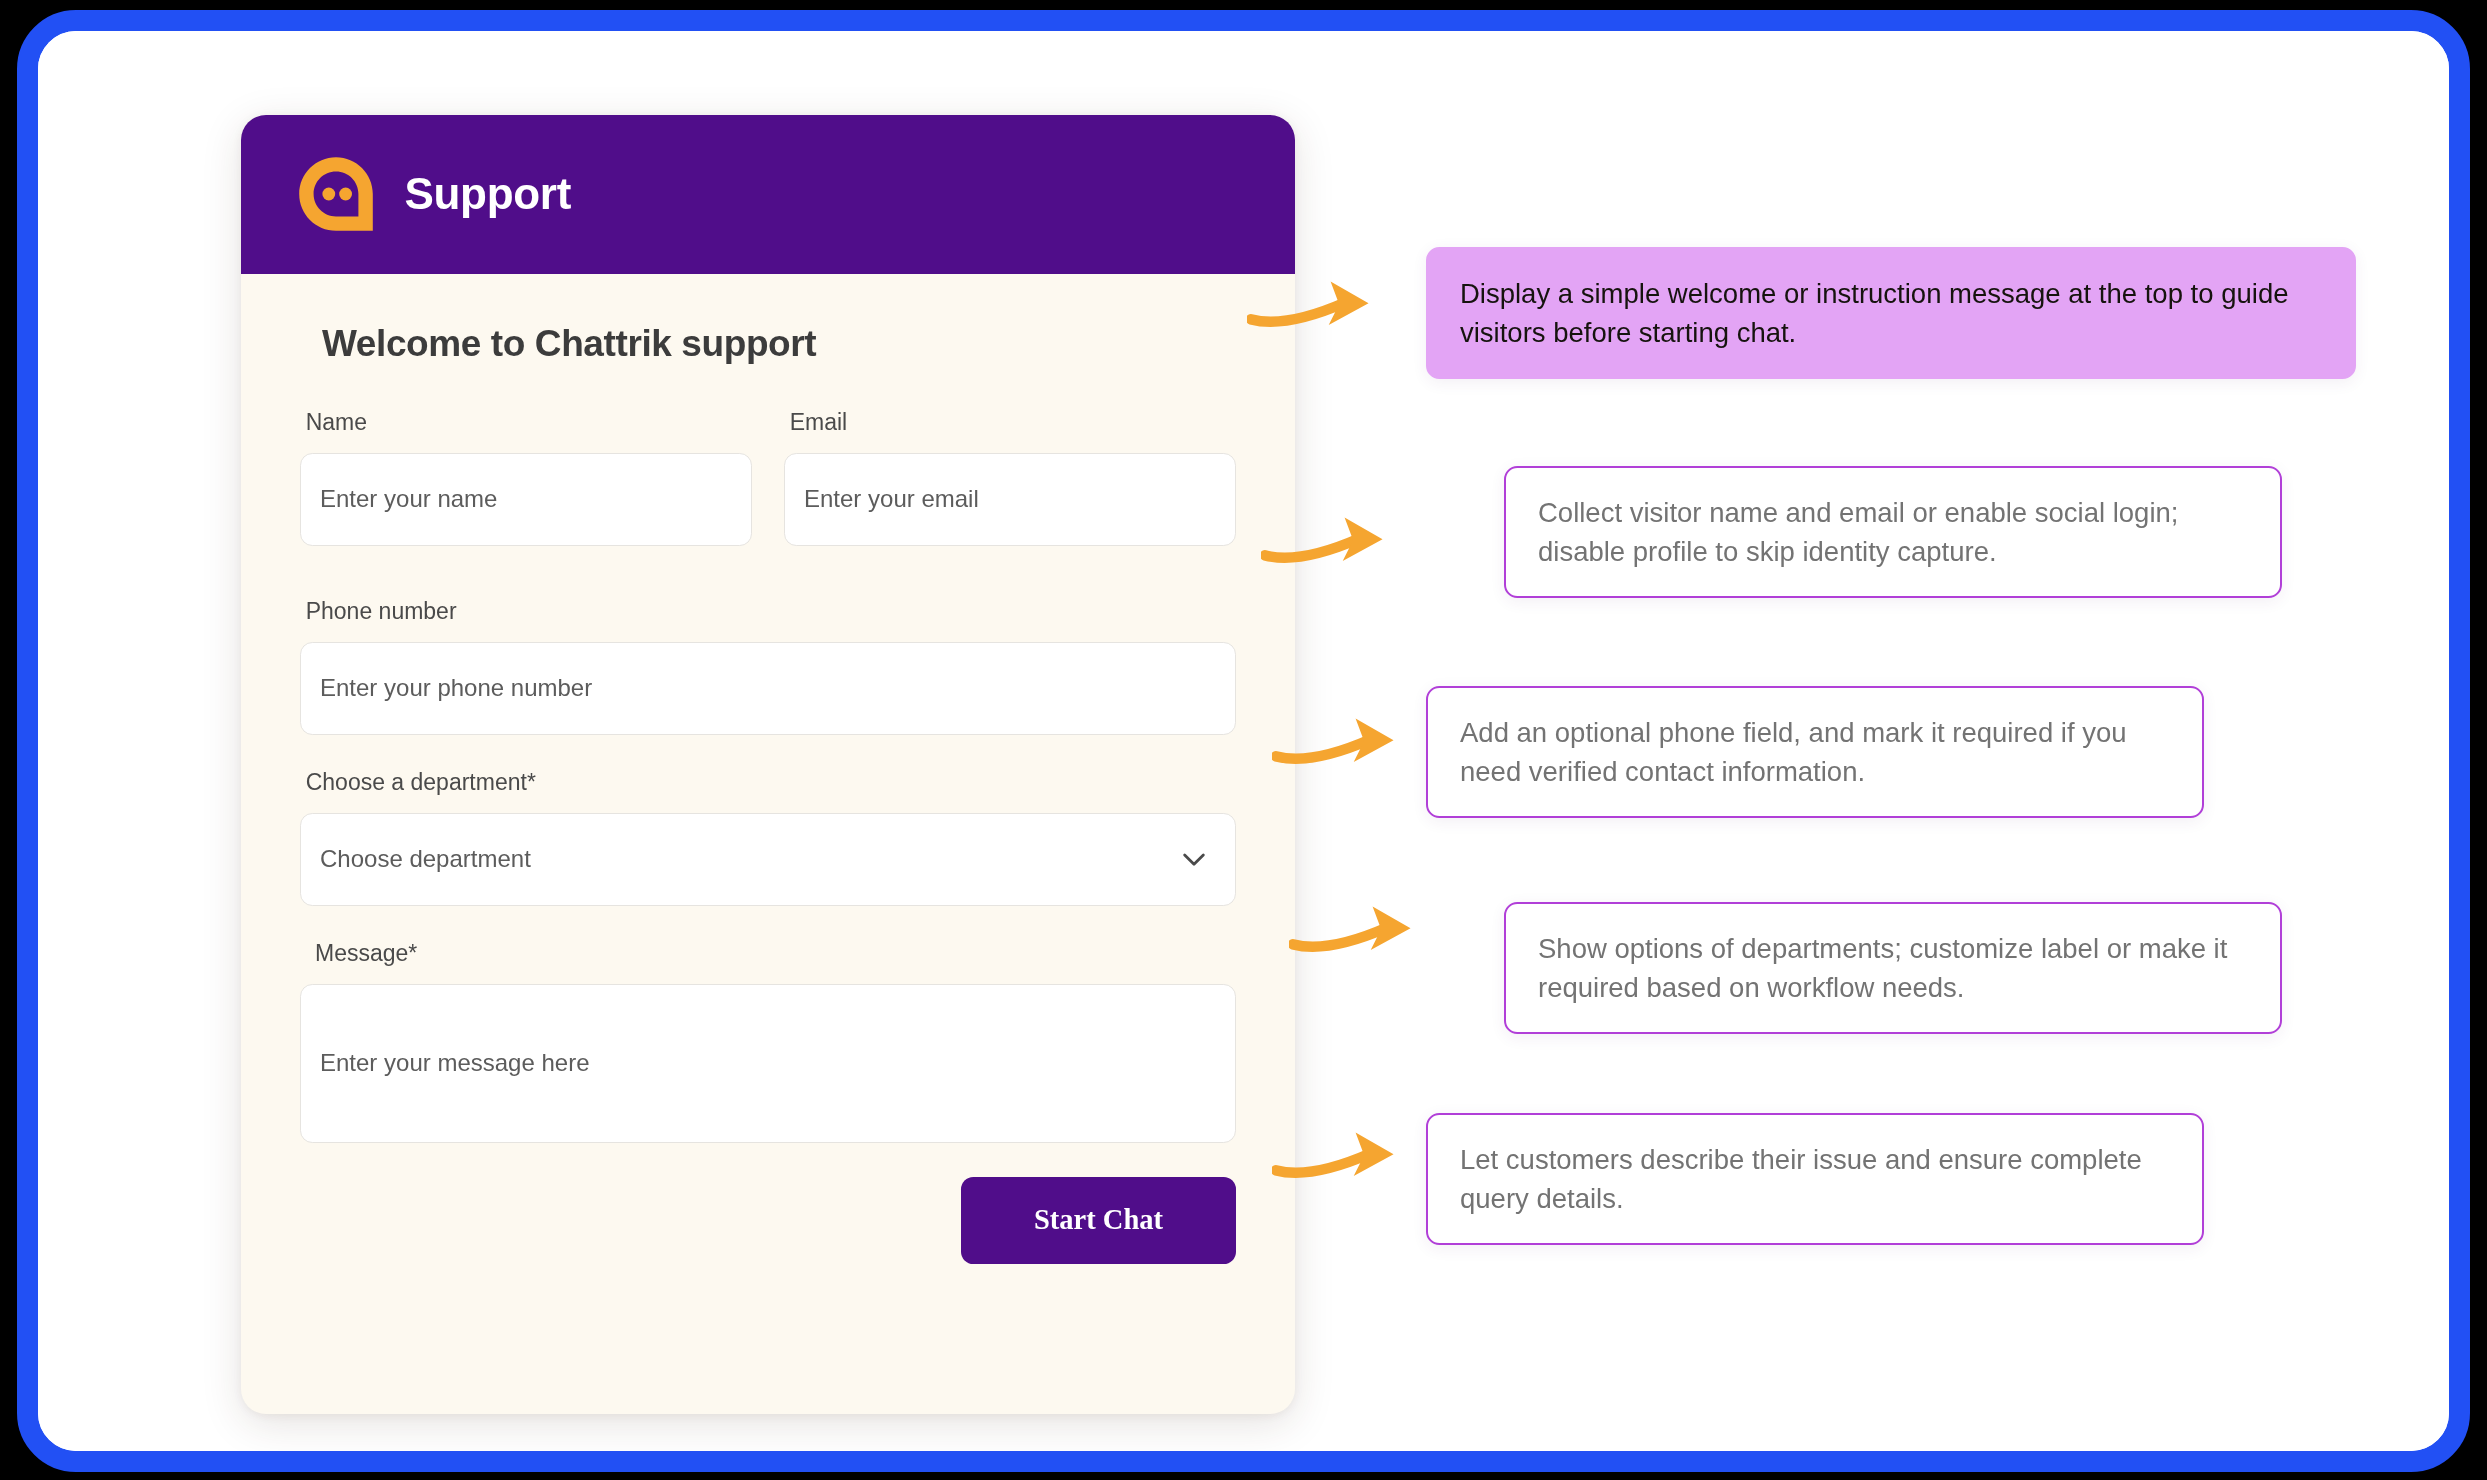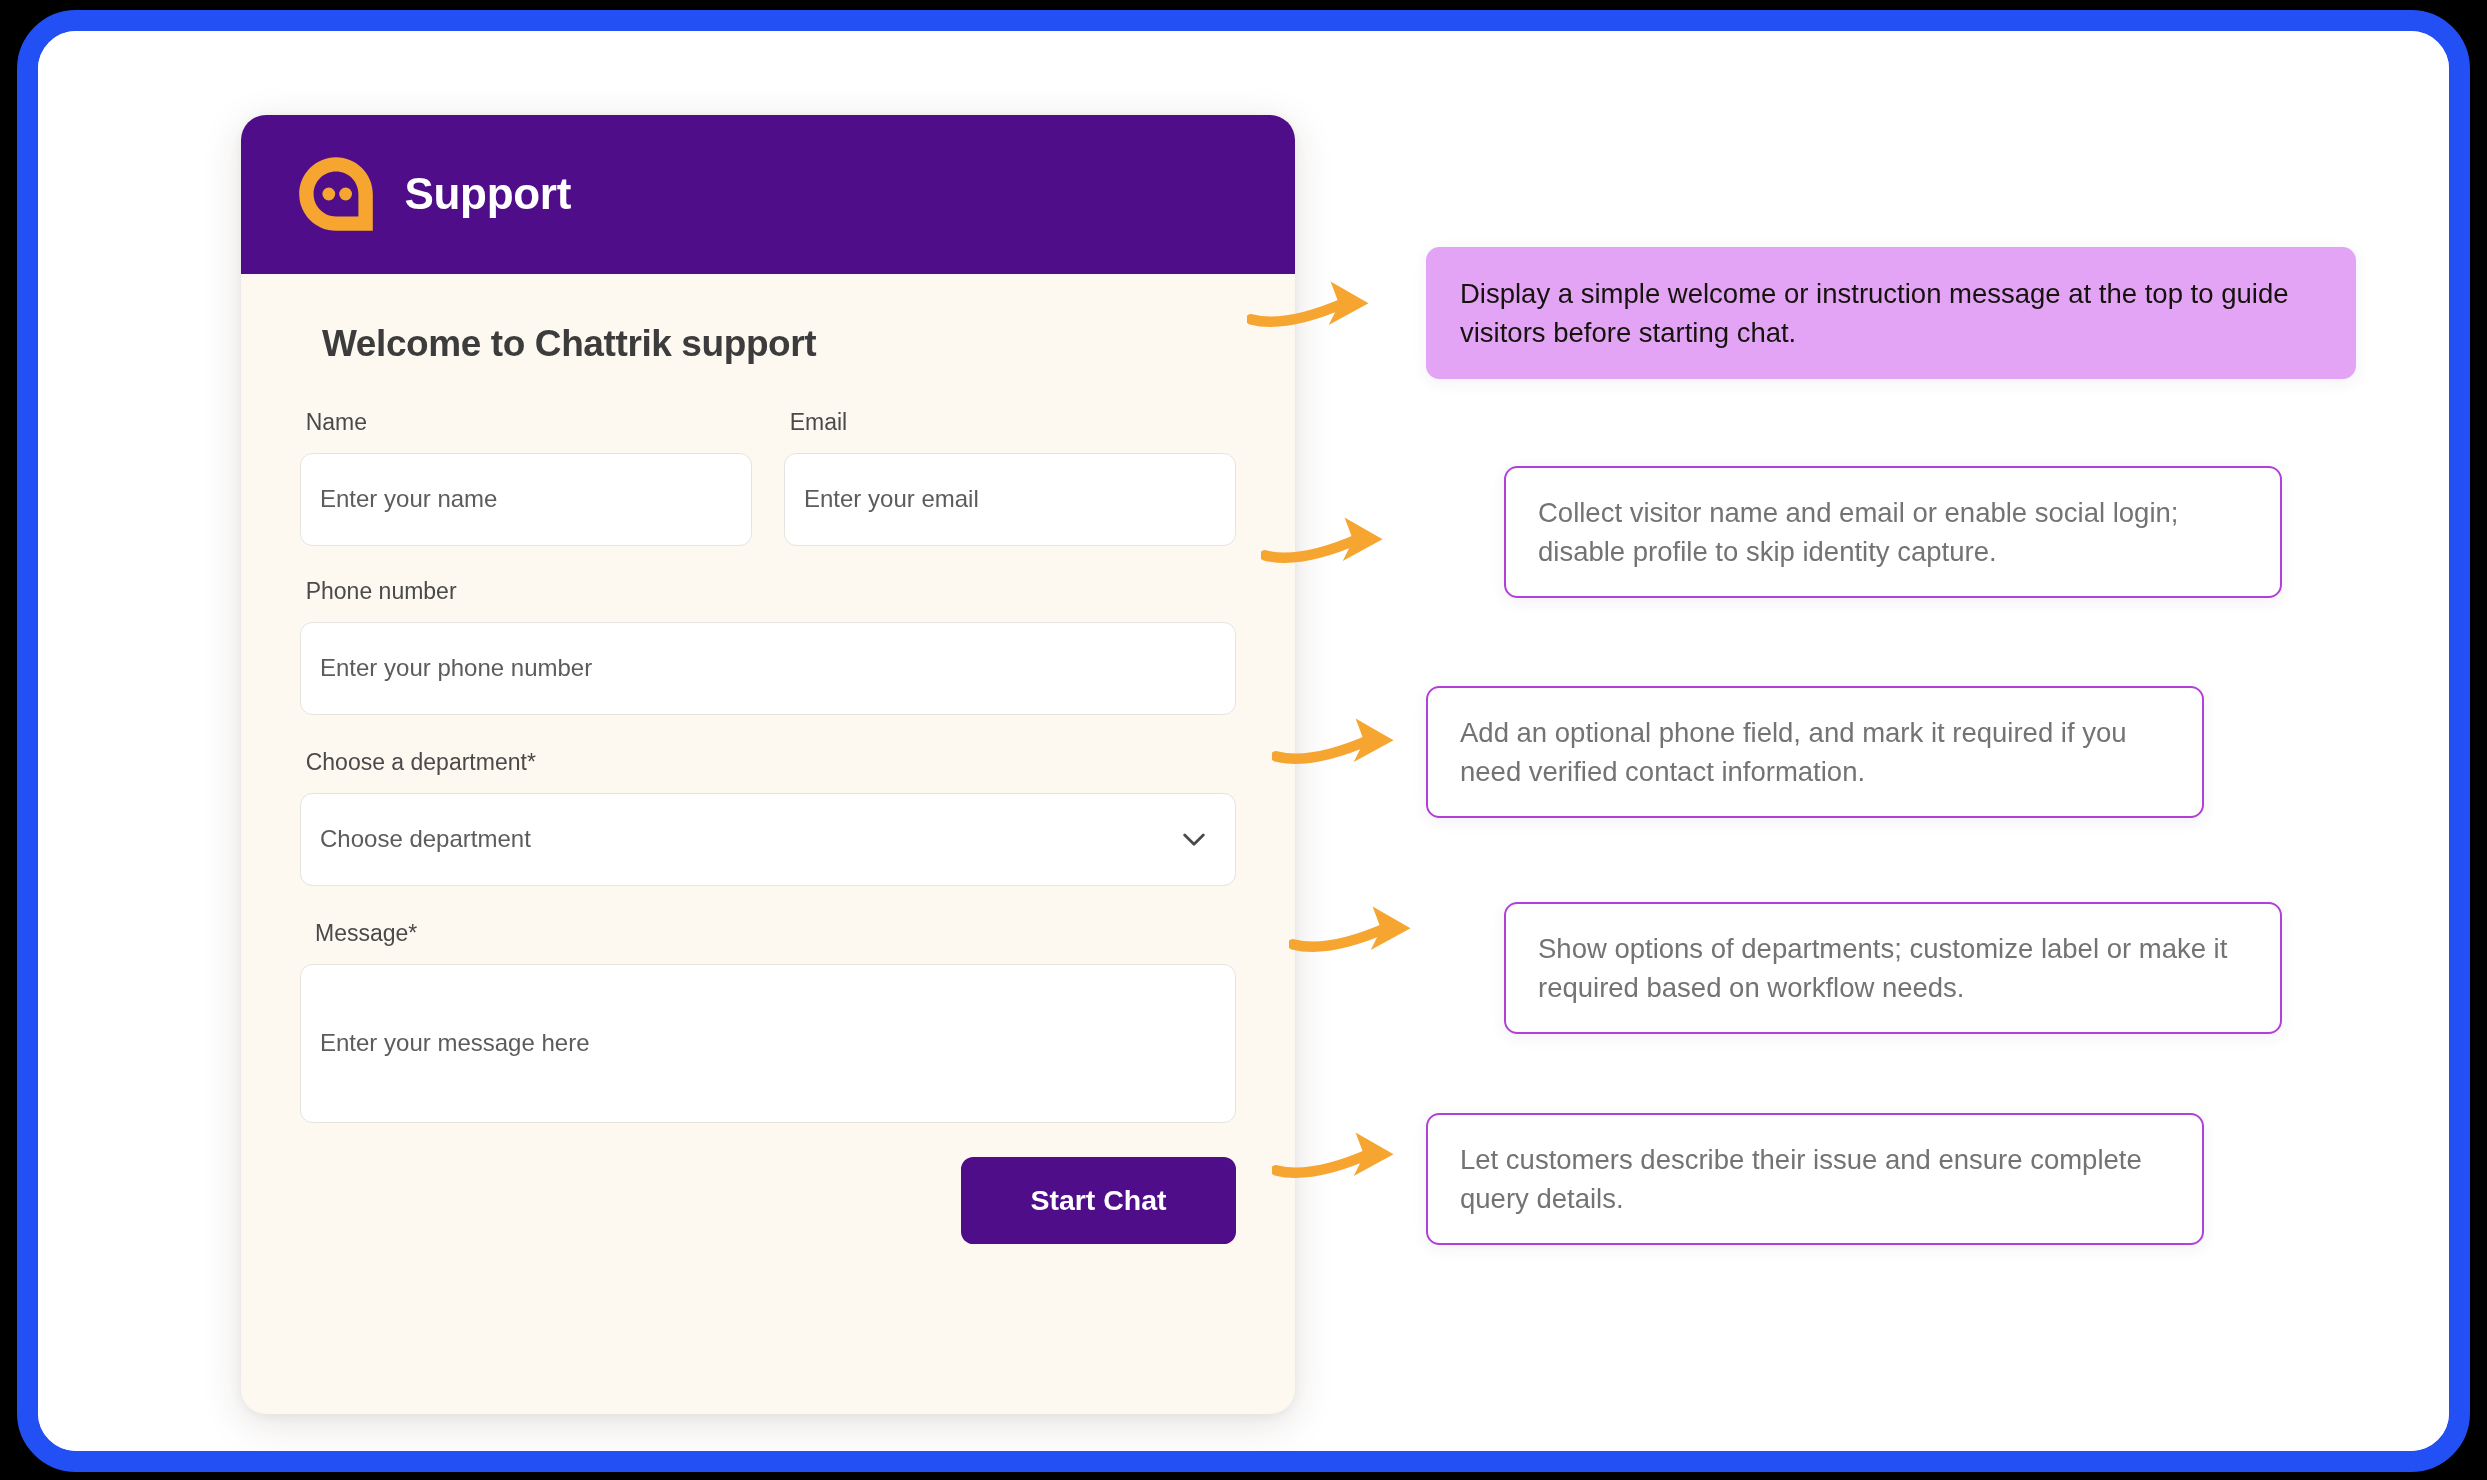--- a/index.html
+++ b/index.html
@@ -137,21 +137,21 @@
     background: #500D8A;
     color: #FFFFFF;
     font-size: 28.5px;
     font-weight: bold;
     border: none;
     border-radius: 12.3px;
     padding: 0 44px;
     height: 87px;
     min-width: 275px;
     cursor: pointer;
-    font-family: Liberation Sans, sans-serif;
+    font-family: Liberation Serif, serif;
   }
 
   
   .callout {
     position: absolute;
     box-sizing: border-box;
     border-radius: 13.3px;
     padding: 25px 32px;
     font-size: 27.5px;
     line-height: 1.42;
@@ -209,21 +209,21 @@
           <div class="col">
             <span class="field-label">Name</span>
             <div class="input-box">Enter your name</div>
           </div>
           <div class="col">
             <span class="field-label">Email</span>
             <div class="input-box">Enter your email</div>
           </div>
         </div>
 
-        <div class="field-block" style="margin-top:32px;">
+        <div class="field-block" style="margin-top:52px;">
           <span class="field-label">Phone number</span>
           <div class="input-box">Enter your phone number</div>
         </div>
 
         <div class="field-block">
           <span class="field-label">Choose a department*</span>
           <div class="input-box select">
             <span>Choose department</span>
             <svg class="chevron" viewBox="0 0 24 24">
               <path d="M5 9 L12 16 L19 9" fill="none" stroke="#4A4A4A" stroke-width="2.1" stroke-linecap="round" stroke-linejoin="round"></path>

